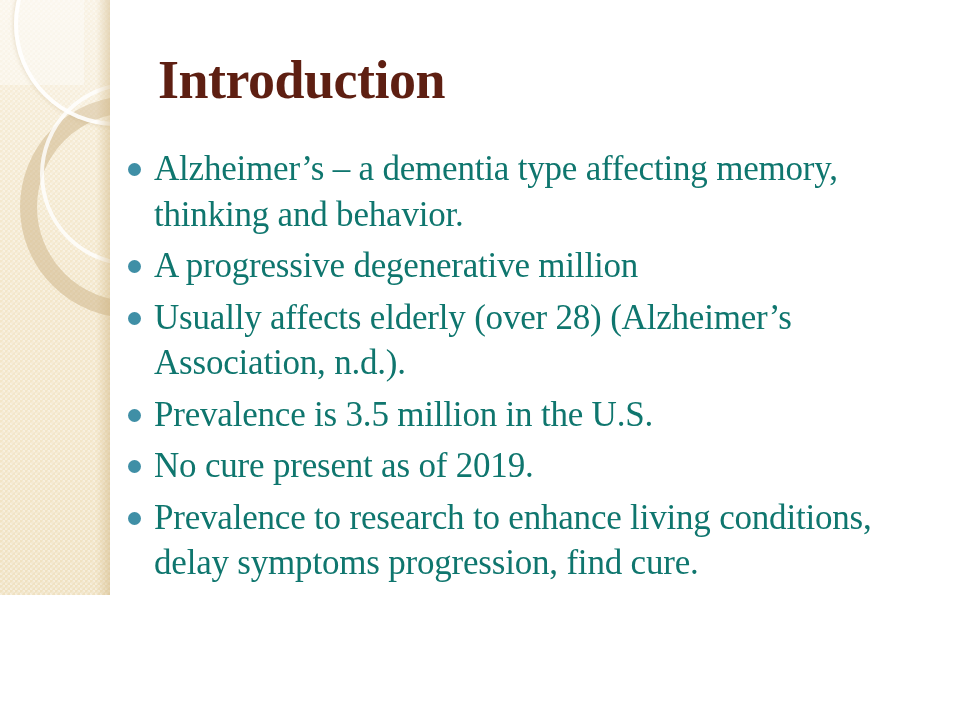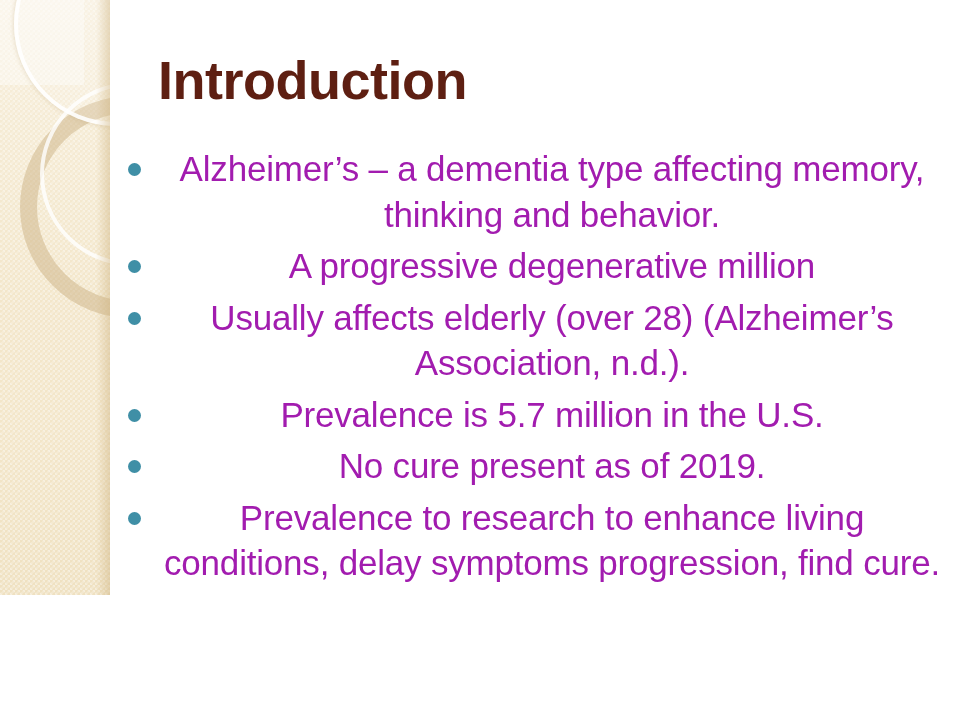--- a/index.html
+++ b/index.html
@@ -7,22 +7,21 @@
     padding: 0;
     background: #ffffff;
   }
 
   .slide {
     position: relative;
     width: 960px;
     height: 595px;
     background: #ffffff;
     overflow: hidden;
-    font-family: Liberation Sans, sans-serif;
-    text-align: center;
+    font-family: Liberation Serif, serif;
   }
 
   
   .side-band {
     position: absolute;
     left: 0;
     top: 0;
     width: 110px;
     height: 720px;
     overflow: hidden;
@@ -156,21 +155,21 @@
     background: #3f8fa6;
     margin-top: 17px;
     margin-right: 13px;
     margin-left: 8px;
   }
 
   .bullet-text {
     flex: 1 1 auto;
     font-size: 35px;
     line-height: 1.30;
-    color: #a21caf;
+    color: #0f766e;
     letter-spacing: -0.2px;
   }
 </style>
 </head>
 <body>
 
 <div class="slide">
 
   <div class="side-band">
     <div class="band-weave"></div>
@@ -197,21 +196,21 @@
         <span class="bullet-text">A progressive degenerative million</span>
       </li>
 
       <li class="bullet-item">
         <span class="bullet-dot"></span>
         <span class="bullet-text">Usually affects elderly (over 28) (Alzheimer’s Association, n.d.).</span>
       </li>
 
       <li class="bullet-item">
         <span class="bullet-dot"></span>
-        <span class="bullet-text">Prevalence is 5.7 million in the U.S.</span>
+        <span class="bullet-text">Prevalence is 3.5 million in the U.S.</span>
       </li>
 
       <li class="bullet-item">
         <span class="bullet-dot"></span>
         <span class="bullet-text">No cure present as of 2019.</span>
       </li>
 
       <li class="bullet-item">
         <span class="bullet-dot"></span>
         <span class="bullet-text">Prevalence to research to enhance living conditions, delay symptoms progression, find cure.</span>

